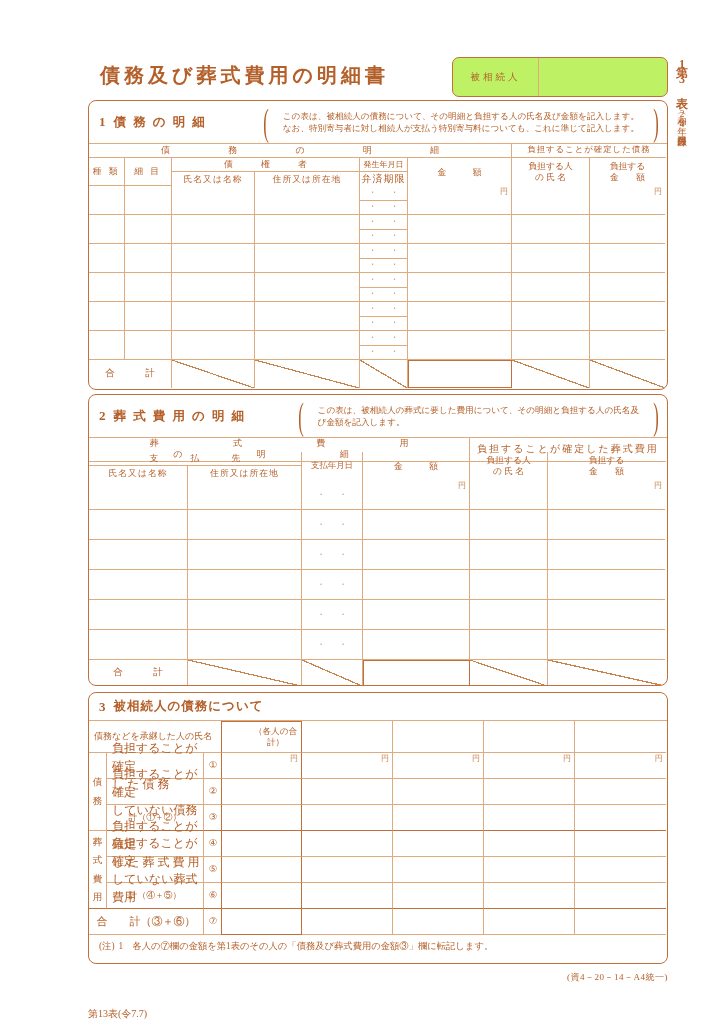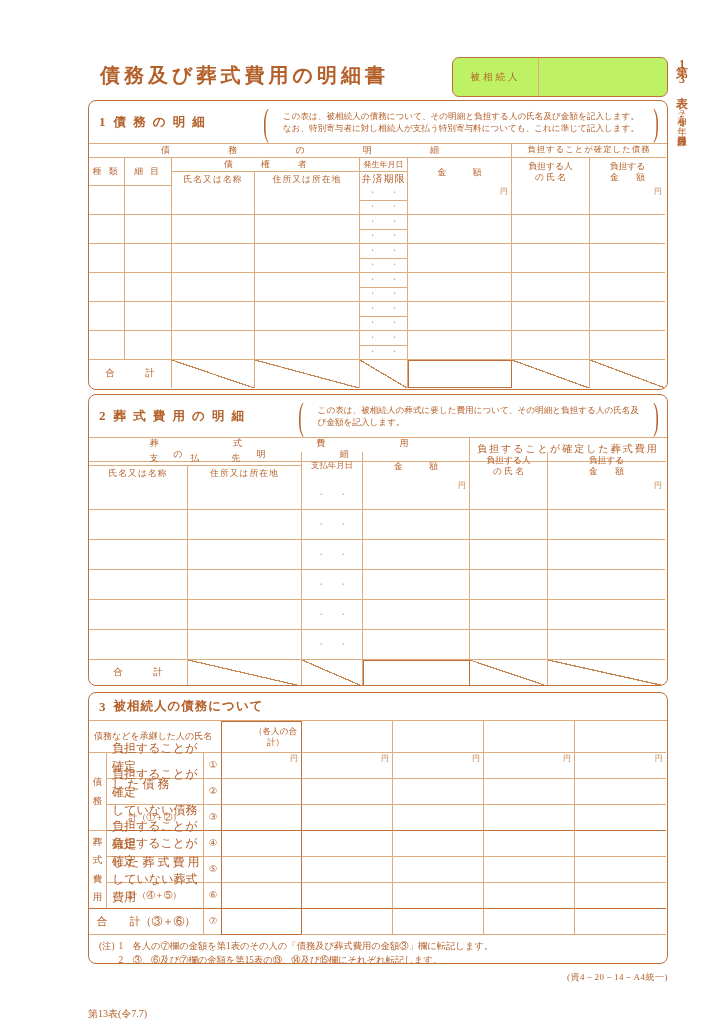--- a/index.html
+++ b/index.html
@@ -465,19 +465,18 @@
     <div class="cell" style="grid-column:5;grid-row:8;"></div>
     <div class="cell" style="grid-column:6;grid-row:8;"></div>
     <div class="cell" style="grid-column:7;grid-row:8;"></div>
     <div class="cell lastc" style="grid-column:8;grid-row:8;"></div>
   </div>
 
   <div class="notes">
     <span class="notes-label">(注)</span>
     <span class="notes-items">
       <div>1　各人の⑦欄の金額を第1表のその人の「債務及び葬式費用の金額③」欄に転記します。</div>
-      <div>2　③、⑥及び⑦欄の金額を第15表の⑬、⑭及び⑮欄にそれぞれ転記します。</div>
     </span>
   </div>
 </div>
 
 <div class="abs footer-left">第13表(令7.7)</div>
 <div class="abs footer-right">(資4－20－14－A4統一)</div>
 
 </body></html>

